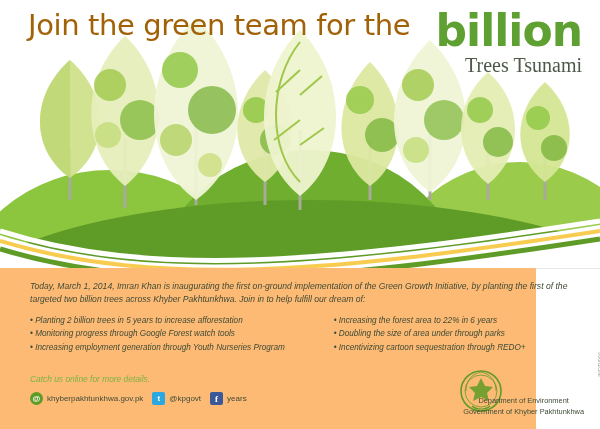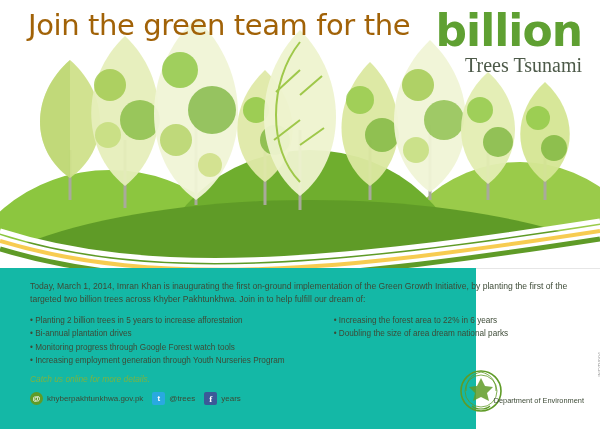--- a/index.html
+++ b/index.html
@@ -63,22 +63,23 @@
   .hill-a{left:-40px;top:170px;width:300px;height:130px;background:#8cc63f;}
   .hill-b{left:150px;top:150px;width:320px;height:150px;background:#6fae2e;}
   .hill-c{left:380px;top:162px;width:280px;height:140px;background:#9acb4a;}
   .hill-d{left:-60px;top:200px;width:740px;height:120px;background:#5f9b27;}
 
   
   .swoosh{position:absolute;left:0;top:205px;width:600px;height:75px;}
 
   
   .body{
-    position:absolute;left:0;top:268px;width:476px;height:161px;
-    background:#14b8a6;
+    position:absolute;left:0;top:268px;width:536px;height:161px;
+    background:#fdba74;
+    font-style:italic;
   }
   .intro{
     position:absolute;left:30px;top:12px;width:545px;
     font-size:8.6px;color:#3d4a36;line-height:1.5;
   }
   .bullets{
     position:absolute;left:30px;top:46px;width:545px;
     display:flex;gap:14px;
   }
   .col{width:300px;}
@@ -230,56 +231,57 @@
 
   <div class="hr"></div>
 
   <div class="body">
 
     <div class="intro">Today, March 1, 2014, Imran Khan is inaugurating the first on-ground implementation of the Green Growth Initiative, by planting the first of the targeted two billion trees across Khyber Pakhtunkhwa. Join in to help fulfill our dream of:</div>
 
     <div class="bullets">
       <div class="col">
         <div class="bul">Planting 2 billion trees in 5 years to increase afforestation</div>
-        <div class="bul">Bi-annual plantation drives</div>
         <div class="bul">Monitoring progress through Google Forest watch tools</div>
         <div class="bul">Increasing employment generation through Youth Nurseries Program</div>
       </div>
       <div class="col right">
         <div class="bul">Increasing the forest area to 22% in 6 years</div>
-        <div class="bul">Doubling the size of area dream national parks</div>
+        <div class="bul">Doubling the size of area under through parks</div>
+        <div class="bul">Incentivizing cartoon sequestration through REDO+</div>
       </div>
     </div>
   </div>
 
   <div class="footer">
     <div class="catch">Catch us online for more details.</div>
 
     <div class="social">
       <div class="chip">
         <span class="cbadge">@</span>
         <span>khyberpakhtunkhwa.gov.pk</span>
       </div>
       <div class="chip">
         <span class="tbadge">t</span>
-        <span>@trees</span>
+        <span>@kpgovt</span>
       </div>
       <div class="chip">
         <span class="fbadge">f</span>
         <span>years</span>
       </div>
     </div>
 
     <svg class="crest" viewBox="0 0 46 50">
       <circle cx="23" cy="25" r="20" fill="none" stroke="#5f9b27" stroke-width="1.6"></circle>
       <circle cx="23" cy="25" r="16" fill="none" stroke="#5f9b27" stroke-width="0.8"></circle>
       <path d="M23 12 L27 20 L35 21 L29 27 L31 35 L23 31 L15 35 L17 27 L11 21 L19 20 Z" fill="#5f9b27" opacity="0.85"></path>
       <path d="M8 25 C8 14 14 8 23 6 C32 8 38 14 38 25" fill="none" stroke="#5f9b27" stroke-width="0.8"></path>
       <path d="M14 40 C18 44 28 44 32 40" fill="none" stroke="#5f9b27" stroke-width="1.2"></path>
     </svg>
 
     <div class="dept">
       <div>Department of Environment</div>
+      <div>Government of Khyber Pakhtunkhwa</div>
     </div>
   </div>
 
   <div class="sidecode">INF/P/004</div>
 </div>
 
 </body></html>

